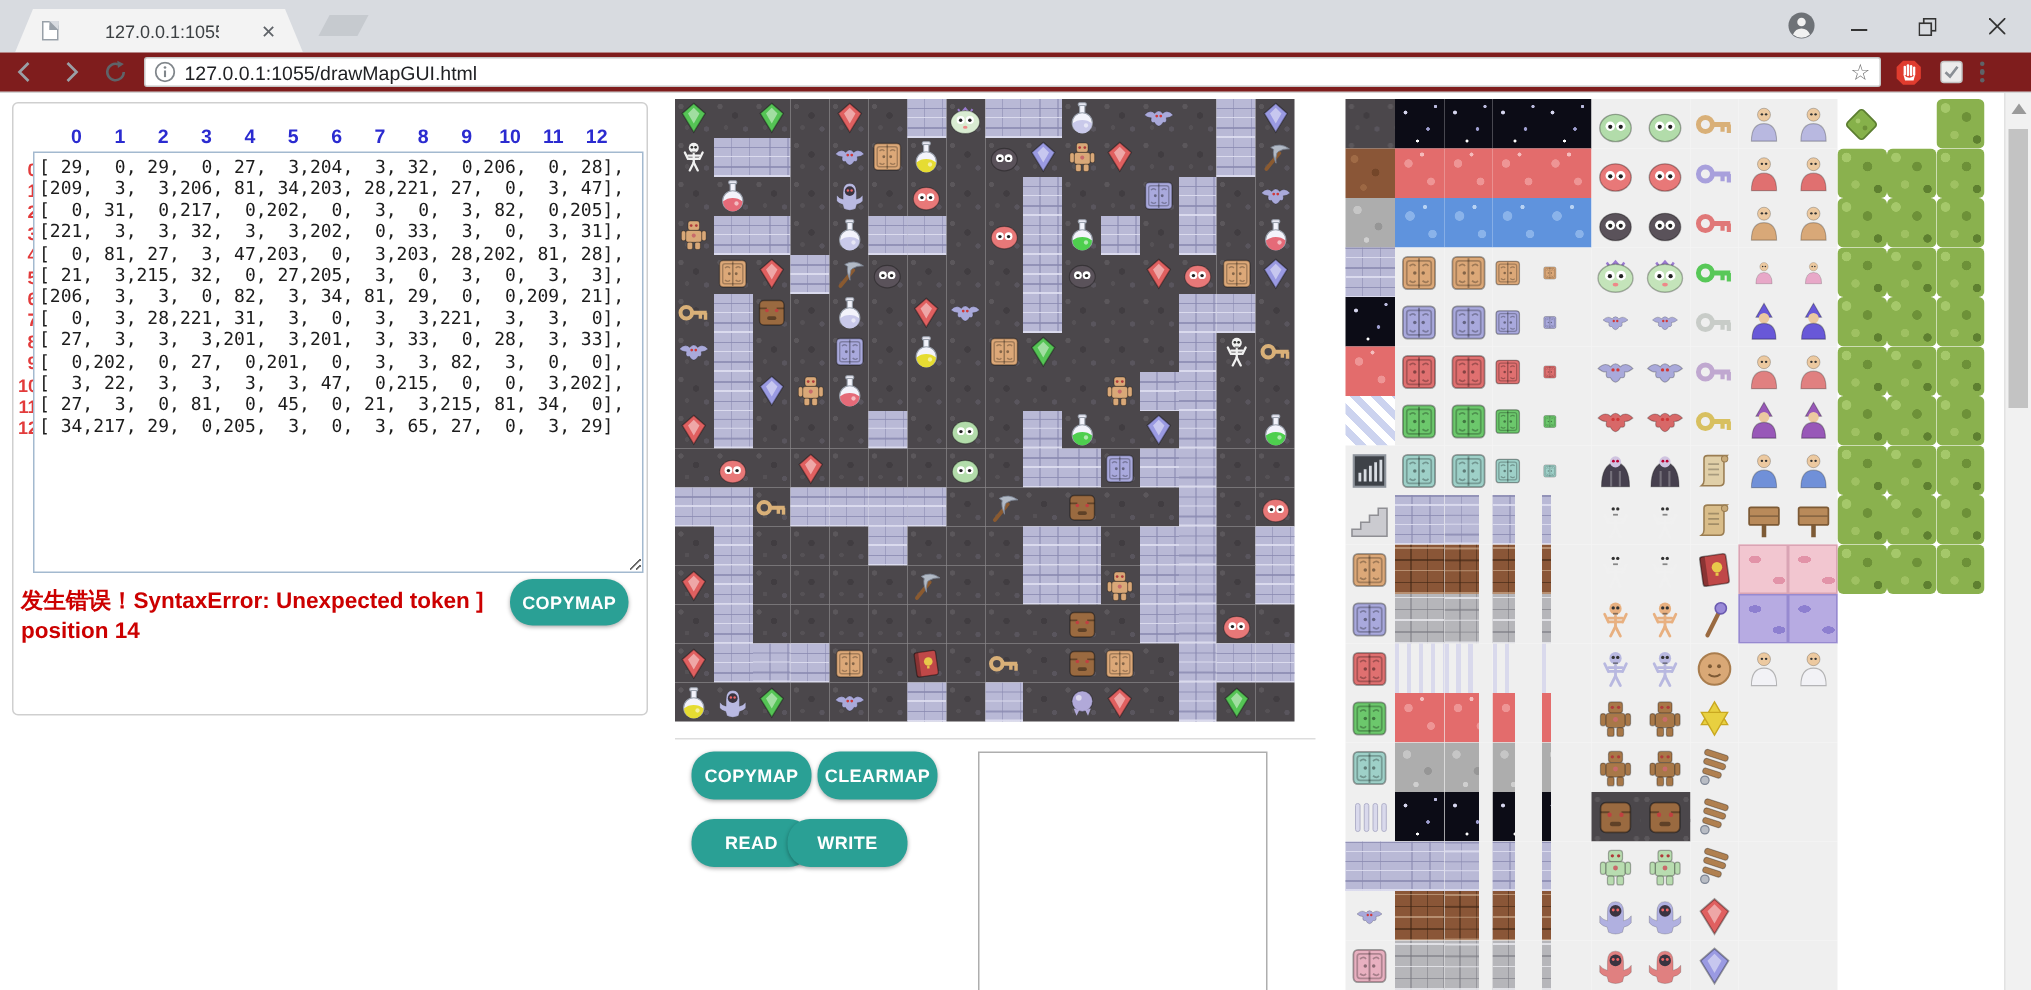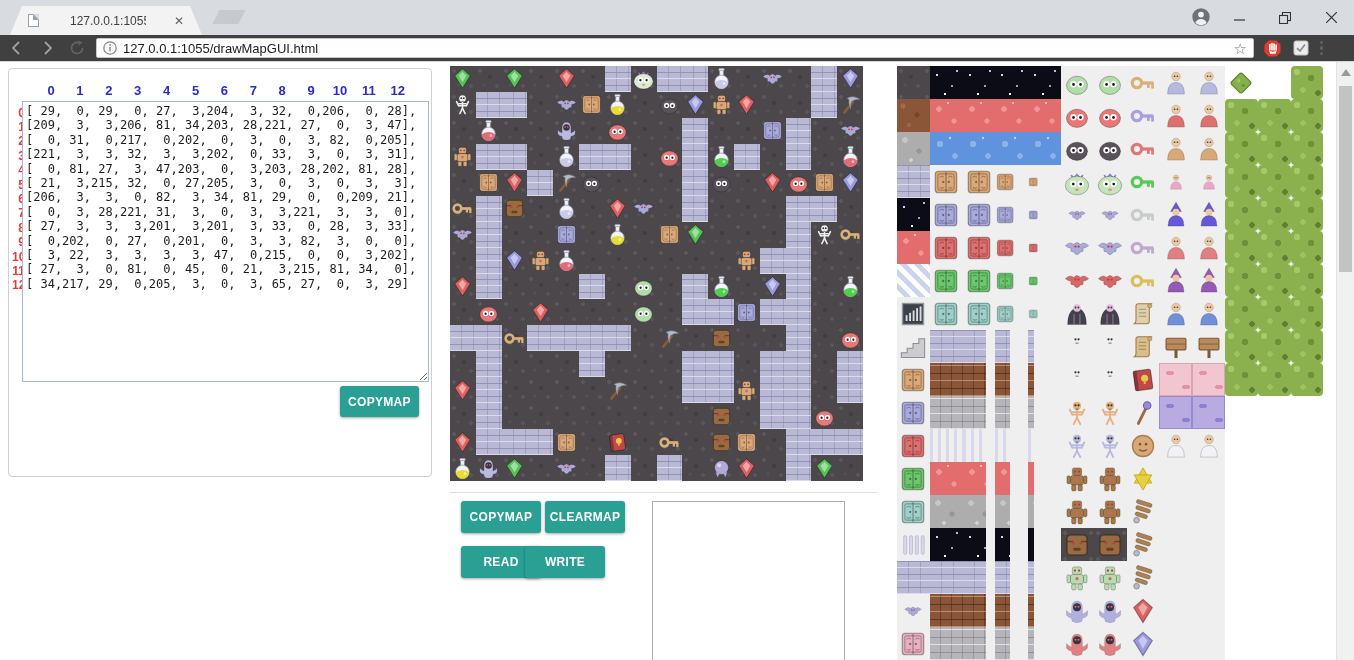--- a/index.html
+++ b/index.html
@@ -15,21 +15,21 @@
   .tab-title { font-size:12px; color:#3c4043; white-space:nowrap; overflow:hidden; width:128px; }
   .favicon { width:11px; height:13px; background:#fff; border:1px solid #98a0a8; position:relative; margin-right:7px; flex:none; }
   .favicon::after { content:""; position:absolute; right:-1px; top:-1px; border:3px solid #d8dbe0;
     border-left-color:#98a0a8; border-bottom-color:#98a0a8; }
   .tab-close { margin-left:4px; color:#5f6368; font-size:12px; line-height:1; flex:none; }
   .newtab-stub { position:absolute; left:216px; top:10px; width:26px; height:14px; background:#c6cacf; transform:skewX(-28deg); }
   .wincontrols { position:absolute; right:0; top:0; height:35px; display:flex; align-items:center; gap:0; }
   .winbtn { width:46px; height:30px; display:flex; align-items:center; justify-content:center; }
   .profile-btn { position:absolute; right:140px; top:4px; width:26px; height:26px; display:flex; align-items:center; justify-content:center; }
 
-  .toolbar { position:absolute; left:0; top:35px; width:100%; height:27px; background:#404040;
+  .toolbar { position:absolute; left:0; top:35px; width:100%; height:27px; background:#7f1d1d;
     border-bottom:1px solid #d4d4d4; display:flex; align-items:center; }
   .navbtn { width:26px; height:22px; display:flex; align-items:center; justify-content:center; margin-left:4px; }
   .omnibox { margin-left:6px; width:1158px; height:20px; background:#fff; border:1px solid #c6c6c6;
     border-radius:2px; display:flex; align-items:center; padding:0 6px; }
   .url-text { font-size:13px; color:#202124; margin-left:6px; flex:1; }
   .star { color:#757575; font-size:15px; line-height:1; }
   .ext { width:22px; height:22px; display:flex; align-items:center; justify-content:center; margin-left:7px; }
   .menu-dots { display:flex; flex-direction:column; gap:2.5px; margin:0 12px 0 8px; }
   .menu-dots i { width:3.2px; height:3.2px; border-radius:50%; background:#5f6368; }
 
@@ -43,21 +43,21 @@
     font:bold 13px "Liberation Sans",sans-serif; color:#2b2bd0; }
   .row-headers div { position:absolute; width:13px; text-align:right;
     font:bold 12px "Liberation Sans",sans-serif; color:#e23b3b; }
   .matrix-area { position:absolute; left:13px; top:32px; width:407px; height:281px;
     border:1px solid #a3b9cf; resize:both; font:12px/14.4px "DejaVu Sans Mono",monospace;
     color:#1c1c1c; padding:2px 3px; white-space:pre; overflow:hidden; outline:none; }
   .error-text { position:absolute; left:5px; top:322px; width:334px;
     font:bold 15px/1.35 "Liberation Sans",sans-serif; color:#cc0000; }
   .copymap-btn { position:absolute; left:331px; top:317px; width:79px; height:31px; }
 
-  .btn { background:#2aa095; color:#fff; border:none; border-radius:3px;
+  .btn { background:#2aa095; color:#fff; border:none; border-radius:15px;
     font:bold 12px "Liberation Sans",sans-serif; letter-spacing:.3px;
     box-shadow:0 1px 3px rgba(0,0,0,.35); cursor:pointer; }
 
   
   .map-canvas { position:absolute; left:450px; top:4px; width:413px; height:415px;
     display:grid; grid-template-columns:repeat(16,1fr); grid-template-rows:repeat(16,1fr); }
   .cell { position:relative; overflow:hidden; display:flex; align-items:center; justify-content:center; }
 
   .separator { position:absolute; left:450px; top:430px; width:427px; height:1px; background:#ddd; }
   .ctl-btn { position:absolute; width:80px; height:32px; }
@@ -459,20 +459,21 @@
 [221,  3,  3, 32,  3,  3,202,  0, 33,  3,  0,  3, 31],
 [  0, 81, 27,  3, 47,203,  0,  3,203, 28,202, 81, 28],
 [ 21,  3,215, 32,  0, 27,205,  3,  0,  3,  0,  3,  3],
 [206,  3,  3,  0, 82,  3, 34, 81, 29,  0,  0,209, 21],
 [  0,  3, 28,221, 31,  3,  0,  3,  3,221,  3,  3,  0],
 [ 27,  3,  3,  3,201,  3,201,  3, 33,  0, 28,  3, 33],
 [  0,202,  0, 27,  0,201,  0,  3,  3, 82,  3,  0,  0],
 [  3, 22,  3,  3,  3,  3, 47,  0,215,  0,  0,  3,202],
 [ 27,  3,  0, 81,  0, 45,  0, 21,  3,215, 81, 34,  0],
 [ 34,217, 29,  0,205,  3,  0,  3, 65, 27,  0,  3, 29]</textarea>
+      <div class="error-text">发生错误！SyntaxError: Unexpected token ] position 14</div>
       <button class="btn copymap-btn">COPYMAP</button>
     </div>
 
     <div class="map-canvas" id="map-canvas">
         <div class="cell bg-floor">
           <svg viewBox="0 0 24 24" width="23" height="23" style="color: rgb(85, 196, 85);">
             <use href="#y-gem"></use>
           </svg>
         </div>
         <div class="cell bg-floor"></div>

